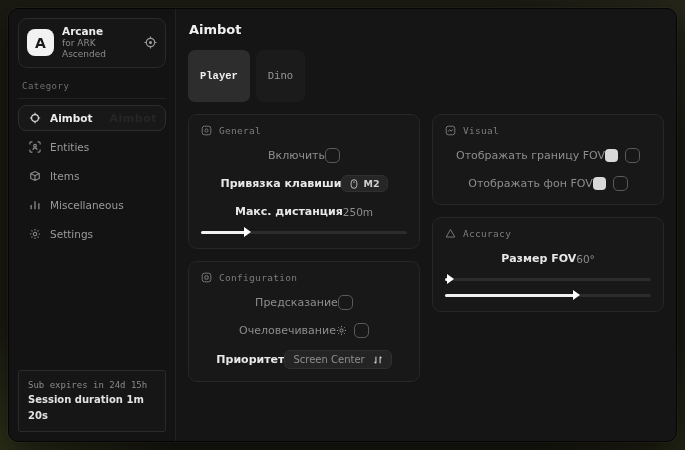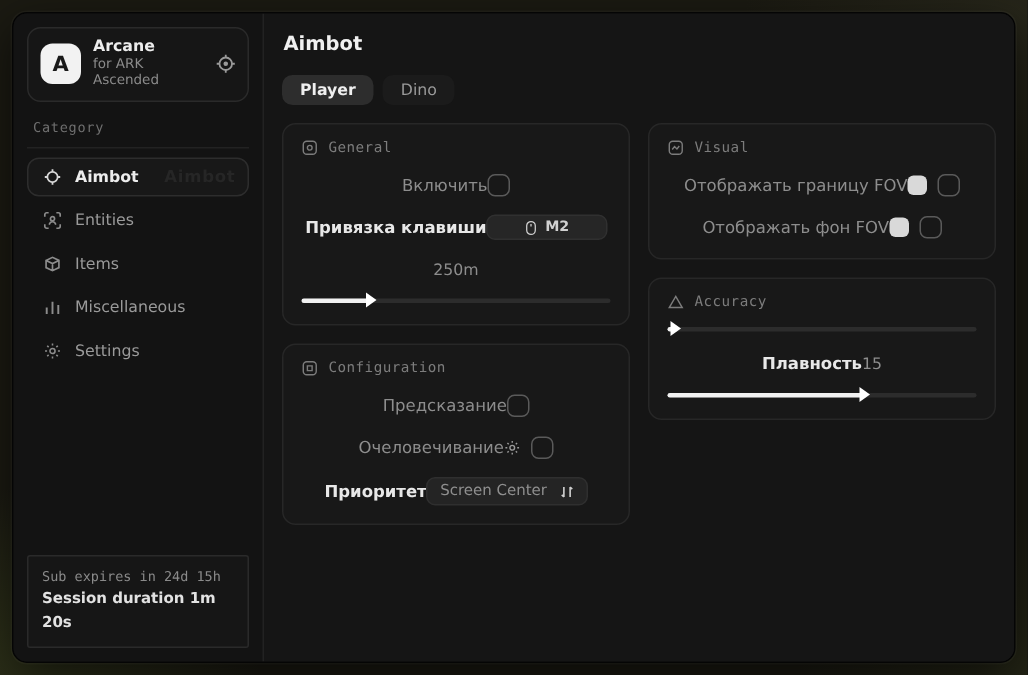--- a/index.html
+++ b/index.html
@@ -60,22 +60,22 @@
   .side-footer .expires {
     color:#8a8a8a; font-size:9px;
     font-family:"DejaVu Sans Mono","Liberation Mono",monospace;
   }
   .side-footer .session { color:#e2e2e2; font-size:10px; font-weight:bold; }
   
   .main { flex:1; padding:13px 12px 12px 12px; background:#151515; }
   .page-title { color:#f0f0f0; font-size:13px; font-weight:bold; margin-left:1px; }
   .tabs { display:flex; gap:6px; margin-top:13px; }
   .tab {
-    padding:4px 12px; border-radius:7px; font-size:10.5px; color:#9a9a9a;
-    background:#1b1b1b; cursor:default;
+    padding:20px 12px; border-radius:7px; font-size:10.5px; color:#9a9a9a;
+    background:#1b1b1b; cursor:default;font-family:Liberation Mono, monospace;
   }
   .tab.active { background:#2d2d2d; color:#efefef; font-weight:bold; }
   .grid { display:flex; gap:12px; margin-top:12px; }
   .col { display:flex; flex-direction:column; gap:12px; width:232px; }
   .card {
     background:#181818; border:1px solid #272727; border-radius:9px;
     padding:10px 12px 12px 12px;
   }
   .card-head {
     display:flex; align-items:flex-end; gap:7px; color:#7c7c7c; font-size:9.5px;
@@ -90,21 +90,21 @@
   .lbl.dim { color:#8d8d8d; }
   .lbl.lit { color:#e8e8e8; font-weight:bold; }
   .val { color:#8d8d8d; font-size:10.5px; }
   .checkbox {
     width:15px; height:15px; border-radius:5px; border:1.5px solid #5a5a5a;
     background:transparent;
   }
   .right-group { display:flex; align-items:center; gap:7px; }
   .keybtn {
     background:#262626; border:1px solid #303030; border-radius:6px;
-    padding:2px 24px; display:flex; align-items:center; gap:4px;
+    padding:2px 7px; display:flex; align-items:center; gap:4px;
     color:#d0d0d0; font-size:9.5px; font-weight:bold;
   }
   .dropdown {
     background:#242424; border:1px solid #2f2f2f; border-radius:6px;
     padding:3px 8px; display:flex; align-items:center; gap:8px;
     color:#8f8f8f; font-size:10px;
   }
   .swatch { width:13px; height:13px; border-radius:4px; background:#d9d9d9; }
   .slider { margin-top:8px; position:relative; height:8px; }
   .slider .track {
@@ -232,20 +232,21 @@
               <span>
                 <svg width="10" height="10" viewBox="0 0 12 14" fill="none" stroke="currentColor" stroke-width="1.2">
                   <rect x="2" y="1" width="8" height="12" rx="4"></rect>
                     <path d="M6 3.2v2.4"></path>
                 </svg>
               </span>
               <span>M2</span>
             </span>
           </div>
           <div class="row">
+            <span class="lbl lit">Макс. дистанция</span>
             <span class="val">250m</span>
           </div>
           <div class="slider">
             <div class="track"></div>
             <div class="fill" style="width: 22%;"></div>
             <div class="thumb" style="left: 22%;"></div>
           </div>
         </div>
 
         <div class="card">
@@ -319,29 +320,29 @@
 
         <div class="card">
           <div class="card-head">
             <span class="cicon">
               <svg width="11" height="11" viewBox="0 0 14 14" fill="none" stroke="currentColor" stroke-width="1.2">
                 <path d="M7 2 12.5 11.5H1.5z"></path>
               </svg>
             </span>
             <span>Accuracy</span>
           </div>
+          <div class="row">
+            <span class="lbl lit">Размер FOV</span>
+            <span class="val">60°</span>
+          </div>
           <div class="slider">
             <div class="track"></div>
             <div class="fill" style="width: 2%;"></div>
             <div class="thumb" style="left: 2%;"></div>
           </div>
-          <div class="row">
-            <span class="lbl lit">Плавность</span>
-            <span class="val">15</span>
-          </div>
           <div class="slider">
             <div class="track"></div>
             <div class="fill" style="width: 63%;"></div>
             <div class="thumb" style="left: 63%;"></div>
           </div>
         </div>
 
       </div>
     </div>
   </div>

